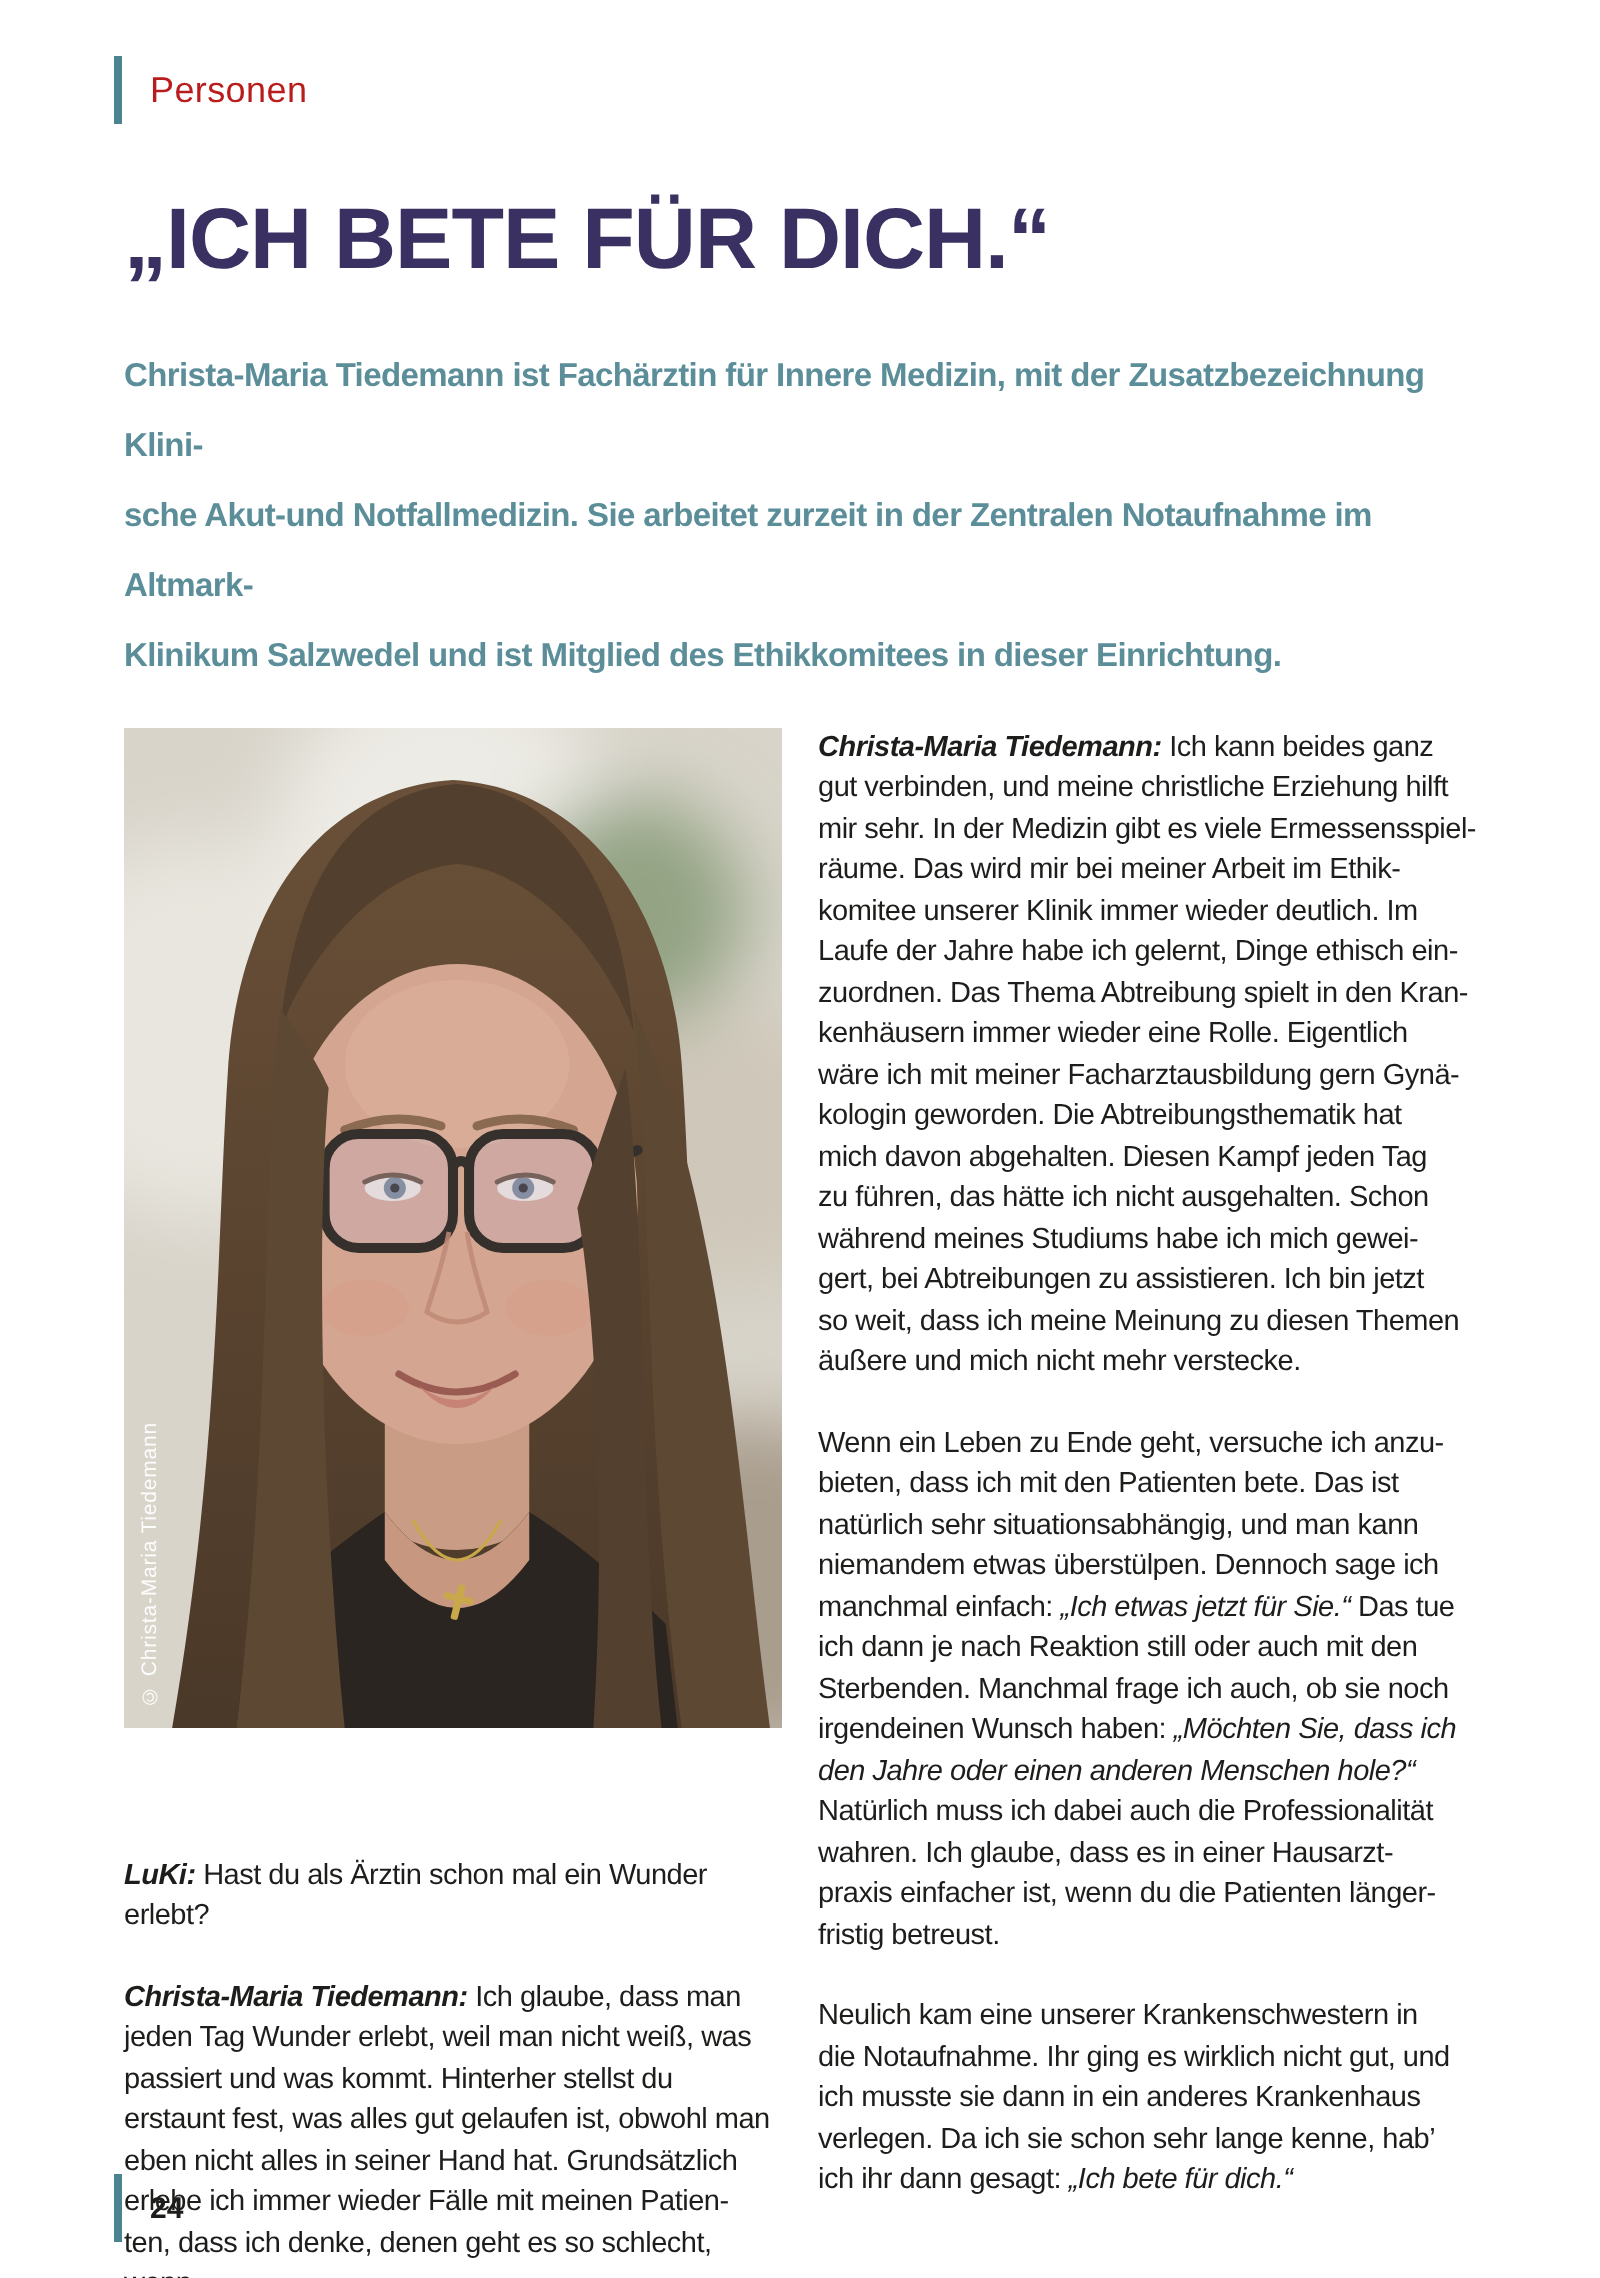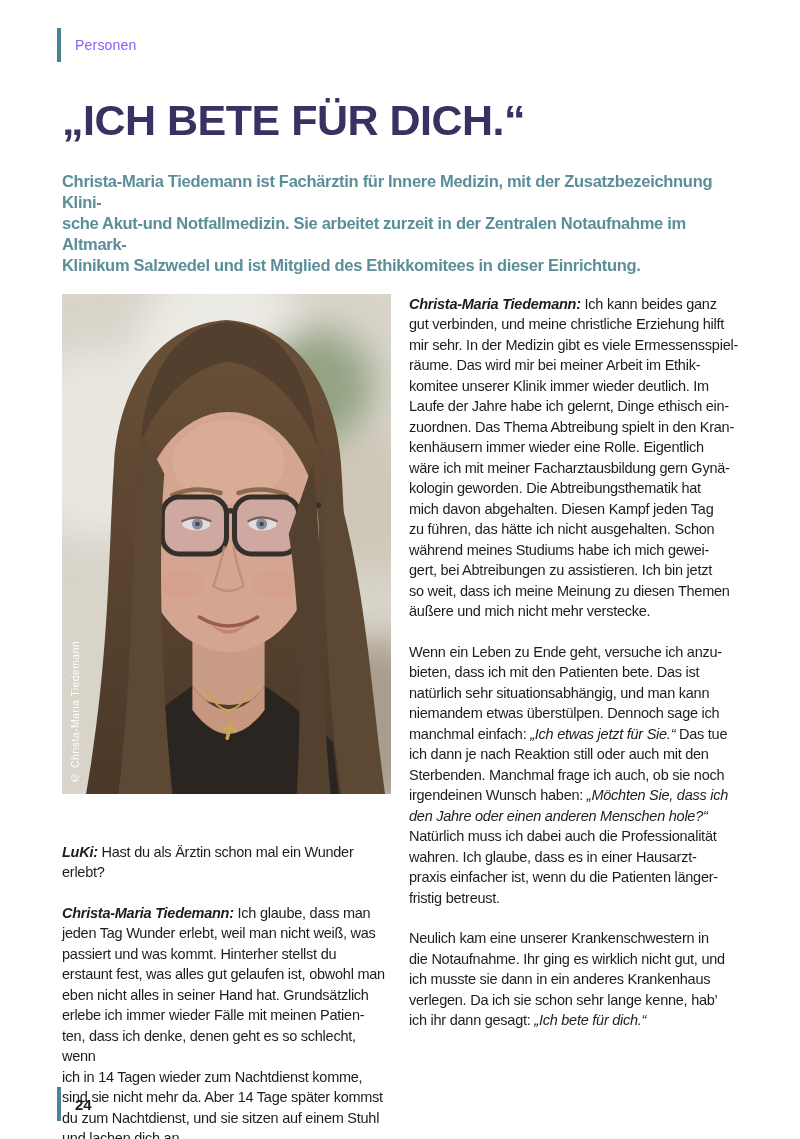--- a/index.html
+++ b/index.html
@@ -7,33 +7,33 @@
     width:800px;height:1139px;position:relative;overflow:hidden;
     background:#ffffff;
     font-family:"Liberation Sans","DejaVu Sans",sans-serif;
     color:#1d1d1b;
   }
   .content{position:absolute;left:62px;top:0;width:676px;}
 
   
   .kicker{display:flex;align-items:center;margin-top:27px;height:36px;}
   .kicker-bar{width:4px;height:34px;background:#4c8391;margin-left:-5px;}
-  .kicker-label{margin-left:14px;font-size:14px;color:#8b5cf6;letter-spacing:.2px;}
+  .kicker-label{margin-left:14px;font-size:18px;color:#b91c1c;letter-spacing:.2px;}
 
   
   .headline{
     margin-top:36px;
     font-size:43px;line-height:1.0;font-weight:900;
     letter-spacing:-0.5px;color:#3a3162;
   }
 
   
   .intro{
     margin-top:19px;
-    font-size:16.5px;line-height:21px;letter-spacing:-0.3px;
+    font-size:16.5px;line-height:35px;letter-spacing:-0.3px;
     color:#5b8e99;font-weight:700;
     white-space:pre-line;
   }
 
   
   .columns{display:flex;gap:18px;margin-top:18px;}
   .col{width:329px;}
 
   
   .photo-wrap{position:relative;width:329px;height:500px;overflow:hidden;background:#d8d4ca;}
@@ -43,21 +43,21 @@
     writing-mode:vertical-rl;transform:rotate(180deg);
     color:#ffffff;font-size:10.5px;letter-spacing:.4px;opacity:.95;
   }
 
   
   .para{
     margin:0 0 20px 0;
     font-size:14.5px;line-height:20.5px;letter-spacing:-0.25px;
     white-space:pre-line;
   }
-  .col-left .para:first-of-type{margin-top:48px;}
+  .col-left .para:first-of-type{margin-top:64px;}
   .seg-b{font-weight:700;font-style:italic;}
   .seg-i{font-style:italic;}
   .seg-bi{font-weight:700;font-style:italic;}
 
   
   .footer{position:absolute;left:57px;top:1086px;display:flex;align-items:center;height:36px;}
   .footer-bar{width:4px;height:34px;background:#4c8391;}
   .footer-num{margin-left:14px;font-size:15px;font-weight:700;color:#1d1d1b;}
 </style>
 </head>

